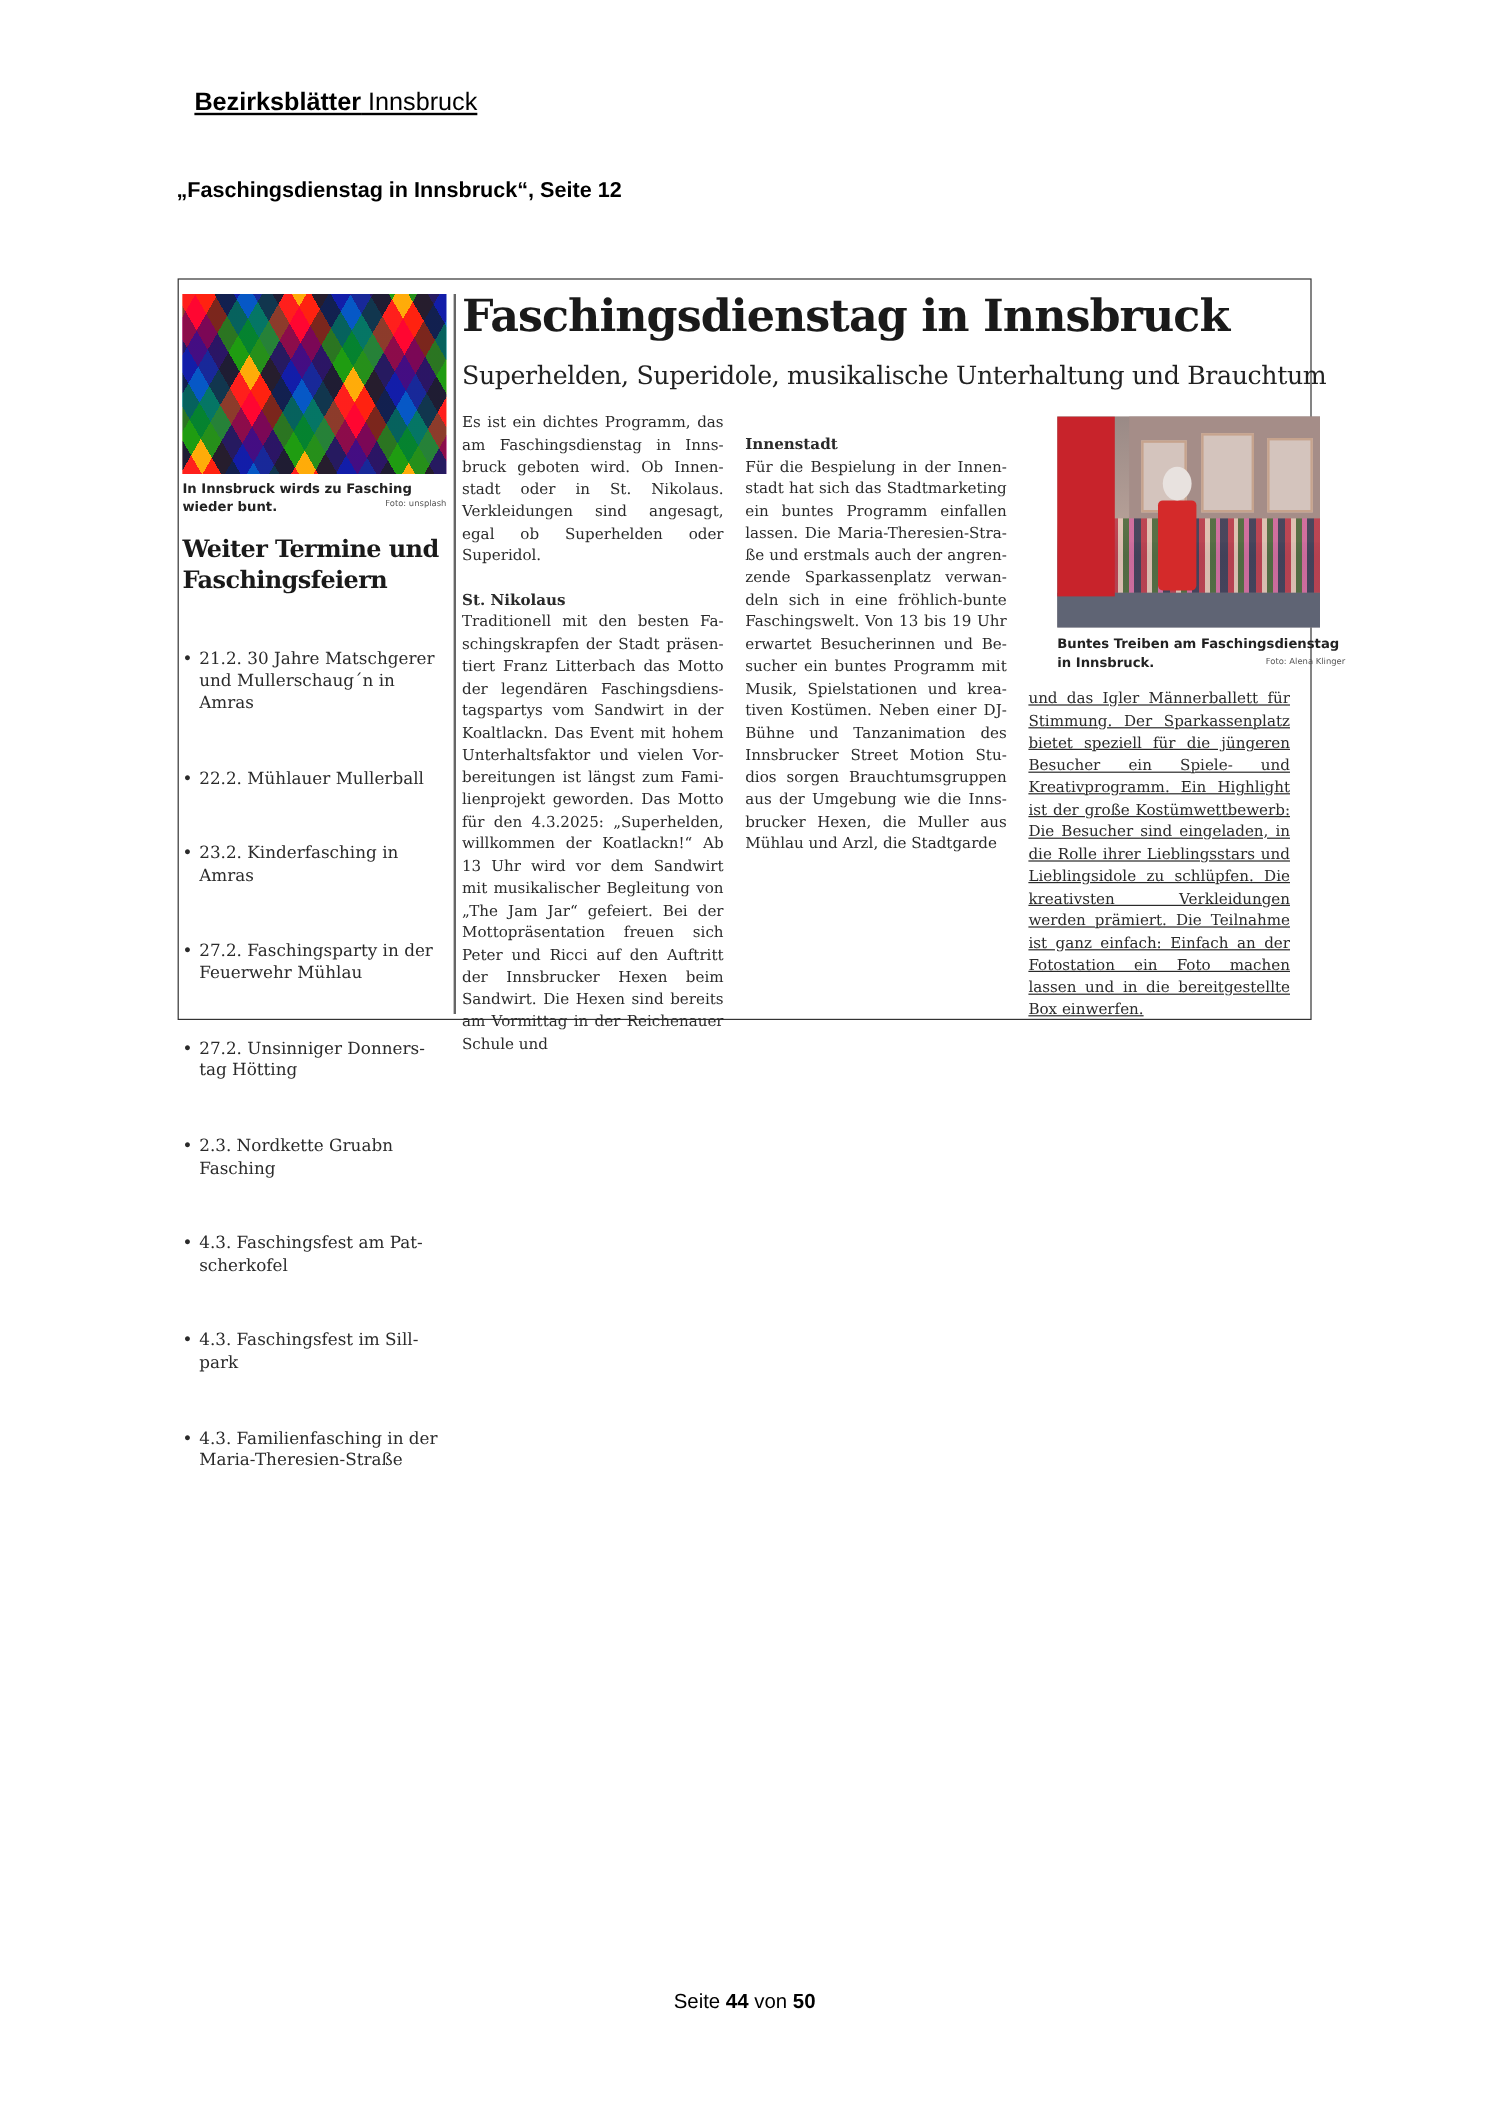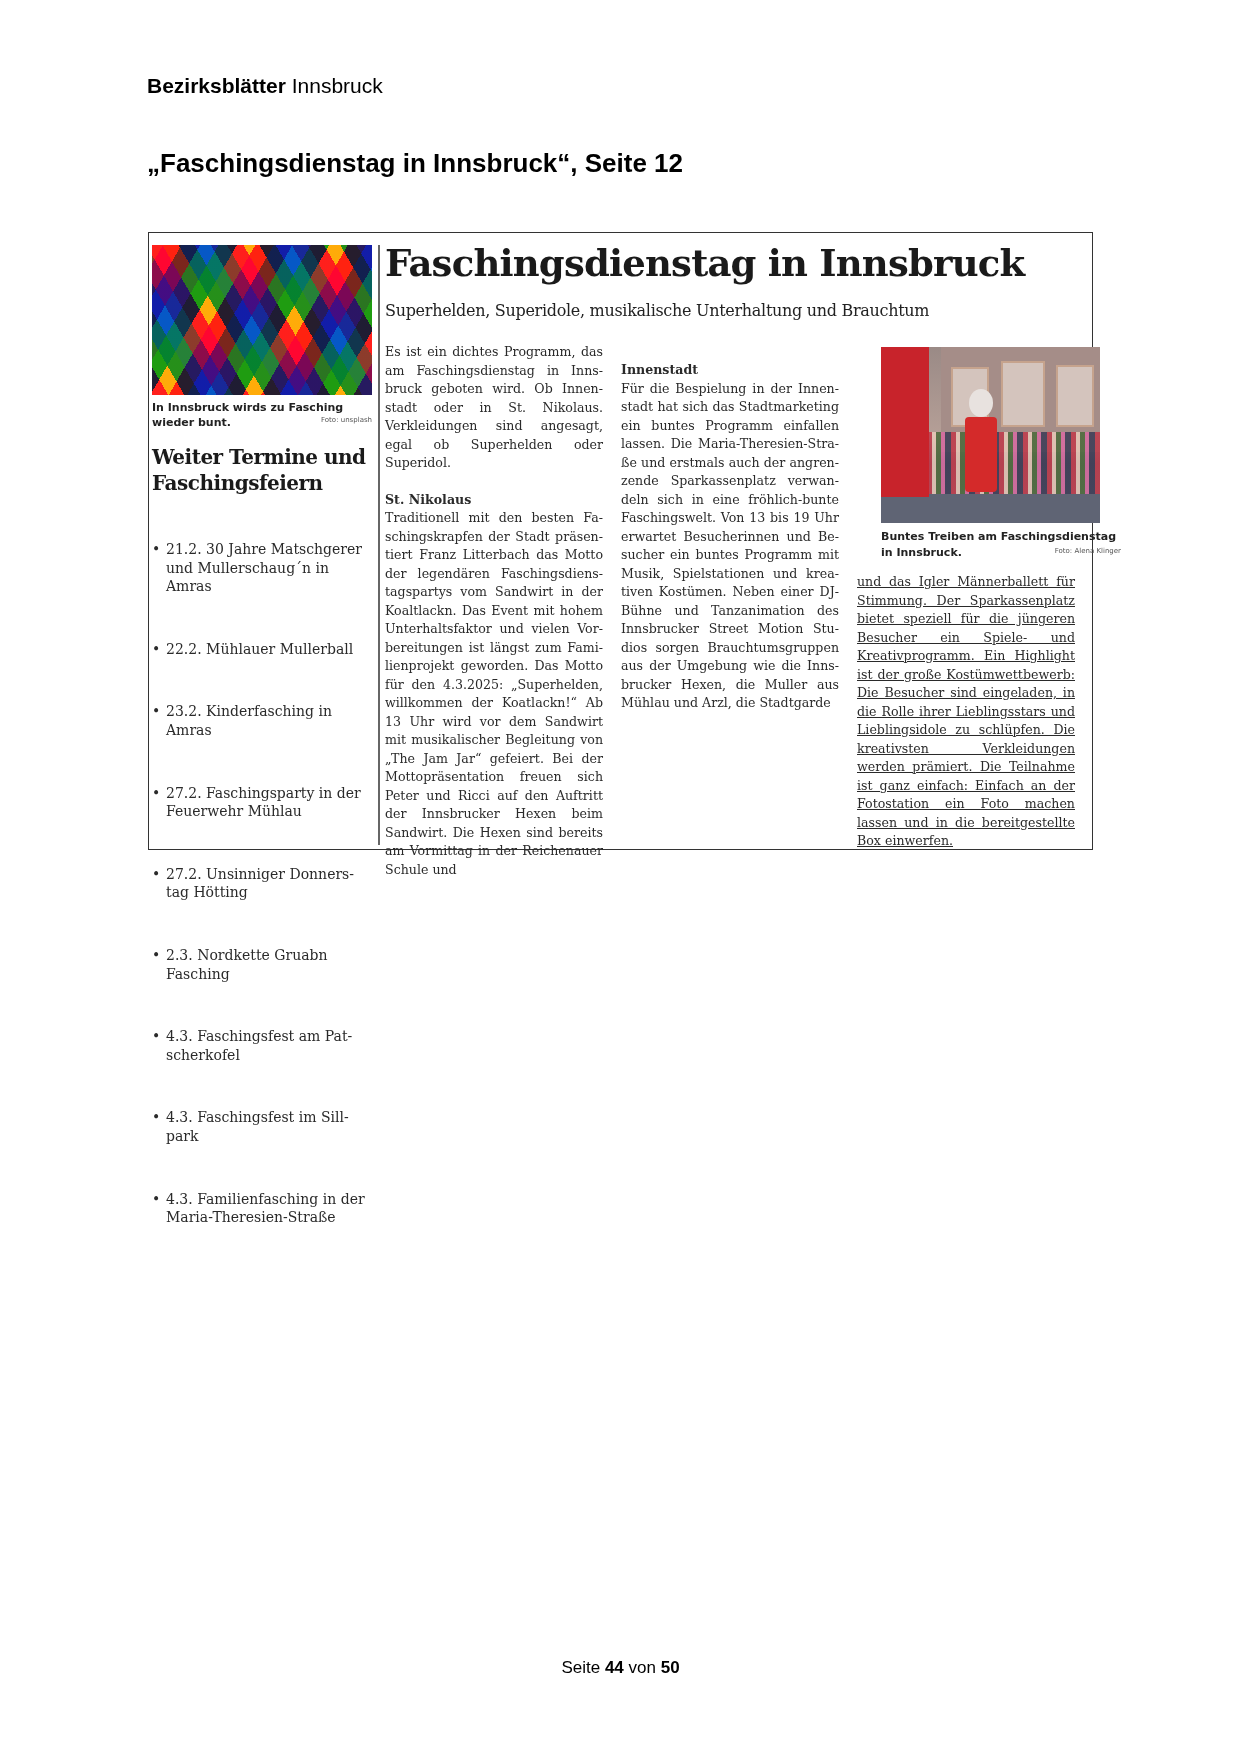--- a/index.html
+++ b/index.html
@@ -1,34 +1,34 @@
 <!DOCTYPE html>
 <html><head>
 <meta charset="utf-8">
 <style>
   html, body { margin: 0; padding: 0; background: #ffffff; }
   body { width: 1241px; height: 1754px; position: relative; overflow: hidden; font-family: "Liberation Sans", sans-serif; color: #000; }
-  .pub { position: absolute; left: 147px; top: 74px; font-size: 21px; }
+  .pub { position: absolute; left: 162px; top: 74px; font-size: 21px; text-decoration: underline; }
   .pub b { font-weight: bold; }
-  .doc-title { position: absolute; left: 147px; top: 148px; font-size: 26px; font-weight: bold; }
+  .doc-title { position: absolute; left: 147px; top: 148px; font-size: 18px; font-weight: bold; }
   .clip { position: absolute; left: 148px; top: 232px; width: 945px; height: 618px; border: 1.5px solid #333; box-sizing: border-box; background: #fff; font-family: "DejaVu Serif", serif; color: #2a2a2a; }
   .leftcol { position: absolute; left: 3px; top: 12px; width: 220px; }
   .photo1 { width: 220px; height: 150px; background:
       repeating-linear-gradient(60deg, rgba(255,0,90,0.85) 0 14px, rgba(255,200,0,0.85) 14px 28px, rgba(0,160,80,0.85) 28px 42px, rgba(0,140,220,0.85) 42px 56px, rgba(120,40,160,0.85) 56px 70px),
       repeating-linear-gradient(-60deg, #ff2a6d 0 16px, #ffd23f 16px 32px, #1fbf72 32px 48px, #2b8fe0 48px 64px, #7b2fbf 64px 80px);
     background-blend-mode: multiply; }
   .cap { font-family: "DejaVu Sans", sans-serif; font-weight: bold; font-size: 11px; line-height: 15px; margin-top: 5px; color: #222; position: relative; }
   .credit { font-family: "DejaVu Sans", sans-serif; font-weight: normal; font-size: 7px; color: #555; position: absolute; right: 0; bottom: 2px; }
   .sidehead { font-weight: bold; font-size: 20px; line-height: 26px; margin-top: 14px; color: #1a1a1a; letter-spacing: -0.5px; }
   .termine { list-style: none; margin: 4px 0 0 0; padding: 0; }
   .termine li { font-size: 14px; line-height: 18.6px; padding-left: 14px; position: relative; margin-top: 44px; }
   .termine li::before { content: "•"; position: absolute; left: 0; top: 0; }
   .divider { position: absolute; left: 229px; top: 12px; width: 1.5px; height: 600px; background: #666; }
   .headline { position: absolute; left: 236px; top: 8px; font-weight: bold; font-size: 37px; color: #1a1a1a; letter-spacing: -0.8px; white-space: nowrap; }
-  .subhead { position: absolute; left: 236px; top: 68px; font-size: 16px; color: #222; white-space: nowrap; letter-spacing: -0.3px; }
+  .subhead { position: absolute; left: 236px; top: 68px; font-size: 21px; color: #222; white-space: nowrap; letter-spacing: -0.3px; }
   .col { position: absolute; top: 110px; width: 218px; font-size: 12.6px; line-height: 18.5px; text-align: justify; hyphens: manual; }
   .col p { margin: 0; }
   .col h4 { margin: 18px 0 0 0; font-size: 12.6px; font-weight: bold; line-height: 18.5px; }
   .c1 { left: 236px; }
   .c2 { left: 472px; }
   .c3 { left: 708px; top: 340px; width: 218px; text-decoration: underline; }
   .photo2wrap { position: absolute; left: 732px; top: 114px; width: 240px; }
   .photo2 { width: 219px; height: 176px; position: relative; overflow: hidden; background: linear-gradient(#9a8a86 0%, #b59f97 50%, #6f6a70 66%, #8a8790 100%); }
   .photo2 .bldg { position: absolute; left: 60px; top: 0; width: 159px; height: 105px; background: #a58d88; }
   .photo2 .win { position: absolute; background: #d4c4bd; border: 2px solid #c6a38d; }

